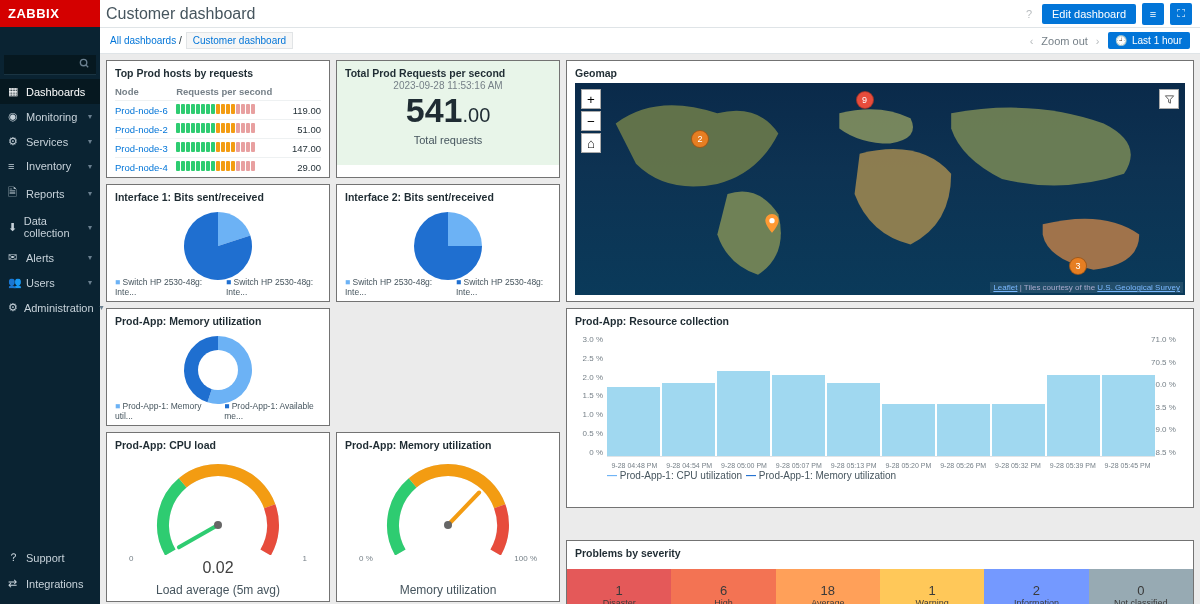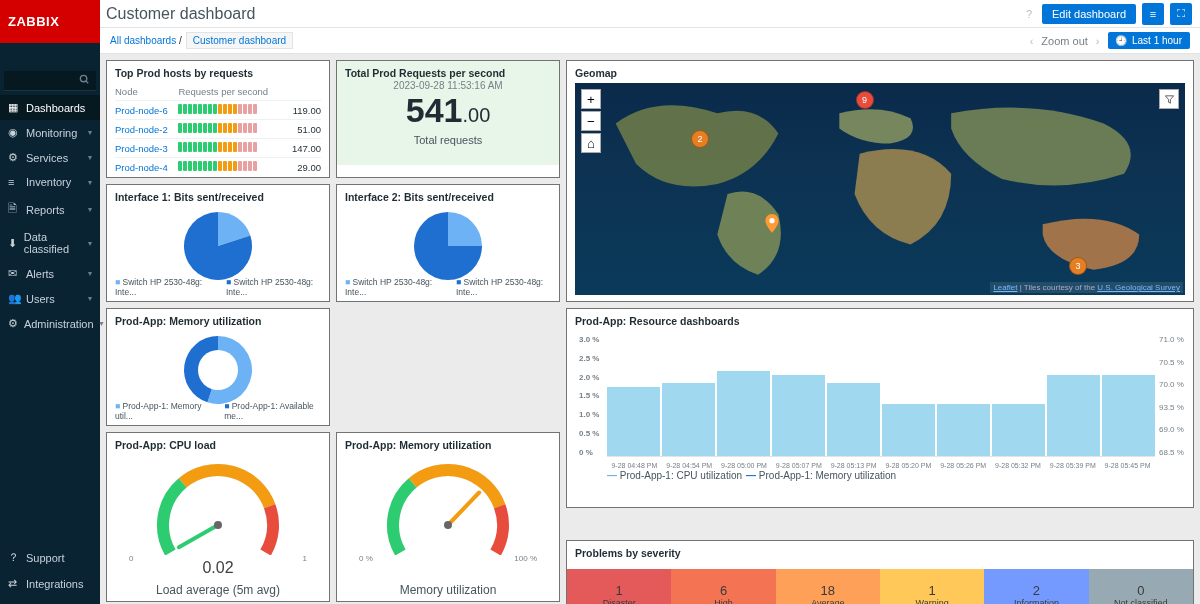--- a/index.html
+++ b/index.html
@@ -1,20 +1,20 @@
 <!DOCTYPE html>
 <html><head>
 <meta charset="utf-8">
 <style>
 * { margin: 0; padding: 0; box-sizing: border-box; font-family: Arial, Helvetica, sans-serif; }
 body { background: #ebebeb; font-size: 11px; color: #1f2c33; overflow: hidden; width: 1200px; height: 604px; }
 
 
 .topbar { display: flex; align-items: center; height: 28px; background: #fff; border-bottom: 1px solid #dfe4e7; }
-.logo { background: #d40000; color: #fff; font-weight: bold; padding: 14px 8px; font-size: 13px; letter-spacing: 0.5px; }
+.logo { background: #d40000; color: #fff; font-weight: bold; padding: 6px 8px; font-size: 13px; letter-spacing: 0.5px; }
 .logo-icons { display: flex; gap: 2px; padding: 0 6px; color: #b8bcbf; }
 .title { font-size: 16px; color: #46555e; padding-left: 10px; font-weight: 400; }
 .top-right { margin-left: auto; display: flex; align-items: center; gap: 6px; padding-right: 8px; }
 .btn-edit { background: #0275d8; color: #fff; border: none; padding: 4px 10px; font-size: 11px; border-radius: 2px; cursor: pointer; }
 .sq-btn { width: 22px; height: 22px; background: #0275d8; color: #fff; display: inline-flex; align-items: center; justify-content: center; border-radius: 2px; cursor: pointer; }
 .help { color: #b8bcbf; padding: 0 4px; }
 
 
 .crumbbar { display: flex; align-items: center; height: 26px; background: #fff; border-bottom: 1px solid #dfe4e7; padding: 0 10px 0 110px; }
 .crumb { font-size: 10px; }
@@ -33,21 +33,21 @@
 .side-icon { width: 12px; display: inline-block; }
 .side-bottom { margin-top: auto; padding-bottom: 8px; }
 
 
 .content { position: absolute; left: 100px; right: 0; top: 54px; bottom: 0; padding: 6px; display: grid; grid-template-columns: 224px 224px 1fr; grid-template-rows: 118px 118px 118px 170px; gap: 6px; }
 .panel { background: #fff; border: 1px solid #737373; padding: 6px 8px; position: relative; overflow: hidden; }
 .panel h4 { font-size: 10.5px; font-weight: bold; color: #1f2c33; margin-bottom: 4px; }
 
 
 .hosts-table { width: 100%; border-collapse: collapse; font-size: 9.5px; }
-.hosts-table th { text-align: left; color: #768088; font-weight: normal; padding: 3px 0; }
+.hosts-table th { text-align: left; color: #768088; font-weight: bold; padding: 3px 0; }
 .hosts-table td { padding: 3px 0; border-top: 1px solid #eef1f2; }
 .node-link { color: #0275d8; }
 .rate-bar { display: inline-flex; gap: 1px; }
 .rate-bar span { width: 4px; height: 10px; border-radius: 1px; }
 .val-right { text-align: right; }
 
 
 .total-req { text-align: center; background: #e8f5e9; height: 100%; display: flex; flex-direction: column; justify-content: center; margin: -6px -8px; padding: 6px; }
 .total-req .ts { font-size: 10px; color: #768088; }
 .total-req .big { font-size: 34px; font-weight: bold; color: #1f2c33; }
@@ -68,22 +68,22 @@
 .legend { position: absolute; bottom: 4px; left: 8px; right: 8px; display: flex; gap: 16px; font-size: 8.5px; color: #46555e; }
 .legend span::before { content: "■ "; color: var(--c); }
 
 
 .pie-holder { display: flex; justify-content: center; align-items: center; height: 78px; }
 
 
 .res-util { grid-column: 3; grid-row: 3 / span 1; padding-bottom: 2px; }
 .res-chart { position: relative; height: 150px; padding: 4px 30px 12px 32px; }
 .res-axis-l, .res-axis-r { position: absolute; top: 4px; bottom: 24px; font-size: 8px; color: #768088; display: flex; flex-direction: column; justify-content: space-between; }
-.res-axis-l { left: 4px; text-align: left; width: 24px; font-weight: bold; }
-.res-axis-r { right: 0; width: 26px; }
+.res-axis-l { left: 4px; text-align: right; width: 24px; }
+.res-axis-r { right: 8px; width: 26px; }
 .res-bars { position: absolute; left: 32px; right: 30px; top: 4px; bottom: 24px; display: flex; align-items: flex-end; gap: 2px; border-bottom: 1px solid #dfe4e7; }
 .res-bar { flex: 1; background: #a0d8f0; }
 .res-xlabels { position: absolute; left: 32px; right: 30px; bottom: 12px; display: flex; font-size: 7px; color: #768088; }
 .res-xlabels span { flex: 1; text-align: center; }
 .res-legend { position: absolute; left: 32px; bottom: 0; font-size: 10px; color: #46555e; display: flex; gap: 4px; }
 .res-legend span::before { content: "— "; font-weight: bold; color: var(--c); }
 
 
 .problems { grid-column: 3; grid-row: 4; padding: 0; }
 .problems h4 { padding: 6px 8px; }
@@ -130,21 +130,21 @@
         <span>Inventory</span>
         <span class="caret">▾</span>
       </li>
       <li class="side-item">
         <span class="side-icon">🗎</span>
         <span>Reports</span>
         <span class="caret">▾</span>
       </li>
       <li class="side-item">
         <span class="side-icon">⬇</span>
-        <span>Data classified</span>
+        <span>Data collection</span>
         <span class="caret">▾</span>
       </li>
       <li class="side-item">
         <span class="side-icon">✉</span>
         <span>Alerts</span>
         <span class="caret">▾</span>
       </li>
       <li class="side-item">
         <span class="side-icon">👥</span>
         <span>Users</span>
@@ -387,21 +387,21 @@
           <circle cx="40" cy="40" r="20" fill="#fff"></circle>
         </svg>
       </div>
     <div class="legend">
       <span style="--c:#6cb2f5">Prod-App-1: Memory util...</span>
       <span style="--c:#1f6fd0">Prod-App-1: Available me...</span>
     </div>
   </div>
 
   <div class="panel res-util" style="grid-row:3; height:200px;">
-    <h4>Prod-App: Resource dashboards</h4>
+    <h4>Prod-App: Resource collection</h4>
     <div class="res-chart">
       <div class="res-axis-l" id="res-yl">
           <span>3.0 %</span>
           <span>2.5 %</span>
           <span>2.0 %</span>
           <span>1.5 %</span>
           <span>1.0 %</span>
           <span>0.5 %</span>
           <span>0 %</span>
         </div>

